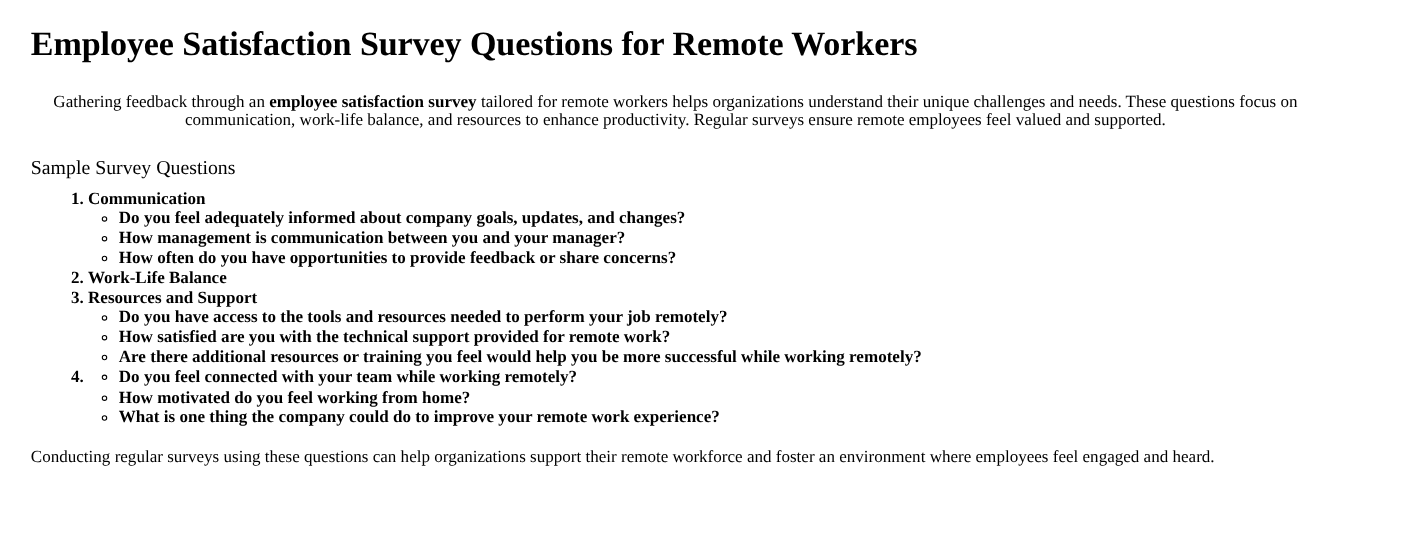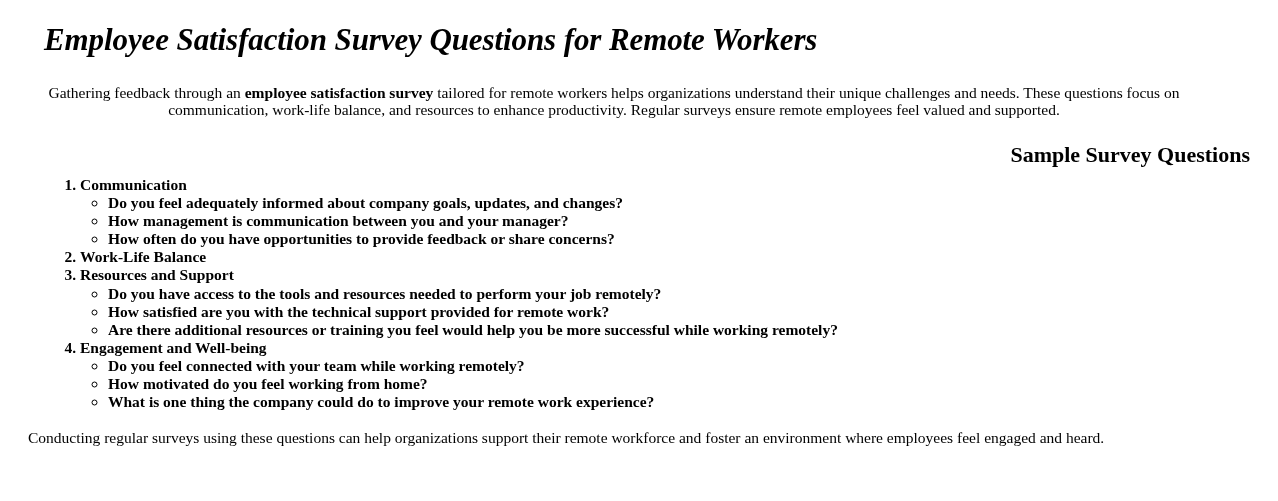--- a/index.html
+++ b/index.html
@@ -19,43 +19,41 @@
     padding: 0 28px;
     box-sizing: border-box;
     width: 1278px;
   }
 
   h1.doc-title {
     font-family: "Liberation Serif", "DejaVu Serif", serif;
     font-size: 31px;
     line-height: 1.15;
     font-weight: bold;
-    margin: 22px 0 0 16px;
+    margin: 22px 0 0 0;
     letter-spacing: -0.1px;
     color: #000;
-    font-style: italic;
   }
 
   p.intro {
     font-size: 15.5px;
     line-height: 17.6px;
     margin: 26px 0 0 0;
     max-width: 1172px;
     color: #000;
     text-align: center;
   }
   p.intro b { font-weight: bold; }
 
   h2.section-title {
-    font-size: 22px;
+    font-size: 18px;
     line-height: 1.1;
-    font-weight: bold;
+    font-weight: normal;
     margin: 24px 0 0 0;
     color: #000;
-    text-align: right;
   }
 
   ol.questions {
     margin: 9px 0 0 0;
     padding-left: 52px;
     list-style-type: decimal;
     font-size: 15.5px;
   }
   ol.questions > li {
     margin: 0;
@@ -105,21 +103,21 @@
           <li>Do you feel adequately informed about company goals, updates, and changes?</li>
           <li>How management is communication between you and your manager?</li>
           <li>How often do you have opportunities to provide feedback or share concerns?</li>
         </ul></li>
       <li><span class="cat-label">Work-Life Balance</span></li>
       <li><span class="cat-label">Resources and Support</span><ul class="sub-questions">
           <li>Do you have access to the tools and resources needed to perform your job remotely?</li>
           <li>How satisfied are you with the technical support provided for remote work?</li>
           <li>Are there additional resources or training you feel would help you be more successful while working remotely?</li>
         </ul></li>
-      <li><span class="cat-label">Engagement and Well-being</span><ul class="sub-questions">
+      <li><ul class="sub-questions">
           <li>Do you feel connected with your team while working remotely?</li>
           <li>How motivated do you feel working from home?</li>
           <li>What is one thing the company could do to improve your remote work experience?</li>
         </ul></li>
     </ol>
 
   <p class="outro">Conducting regular surveys using these questions can help organizations support their remote workforce and foster an environment where employees feel engaged and heard.</p>
 
 </div>
 

